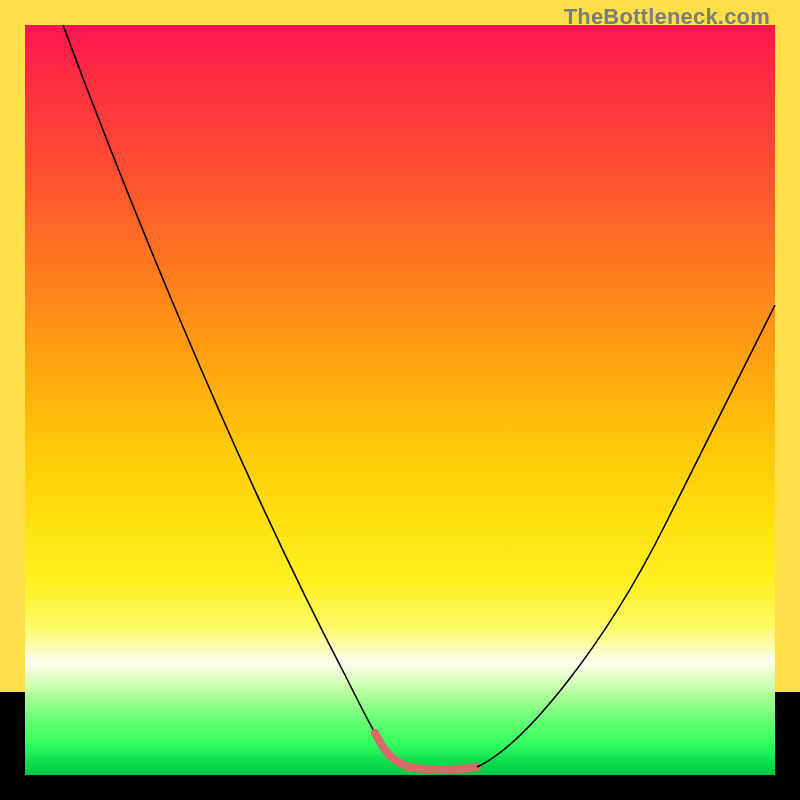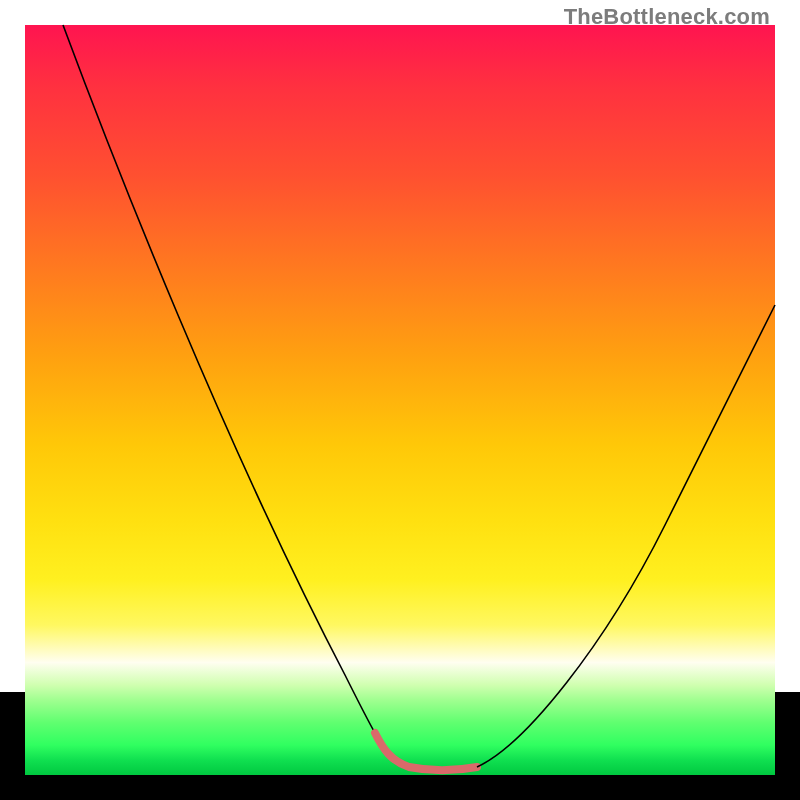--- a/index.html
+++ b/index.html
@@ -1,21 +1,21 @@
 <!DOCTYPE html>
 <html><head>
 <meta charset="utf-8">
 <style>
   * { margin: 0; padding: 0; box-sizing: border-box; }
   html, body { width: 800px; height: 800px; overflow: hidden; background: #000; }
   .frame {
     position: relative;
     width: 800px;
     height: 692px;
-    background: #ffffff;
+    background: #fde047;
   }
   .plot-area {
     position: absolute;
     left: 25px;
     top: 25px;
     width: 750px;
     height: 750px;
     background: linear-gradient(to bottom,
       #ff1450 0%,
       #ff3040 8%,

